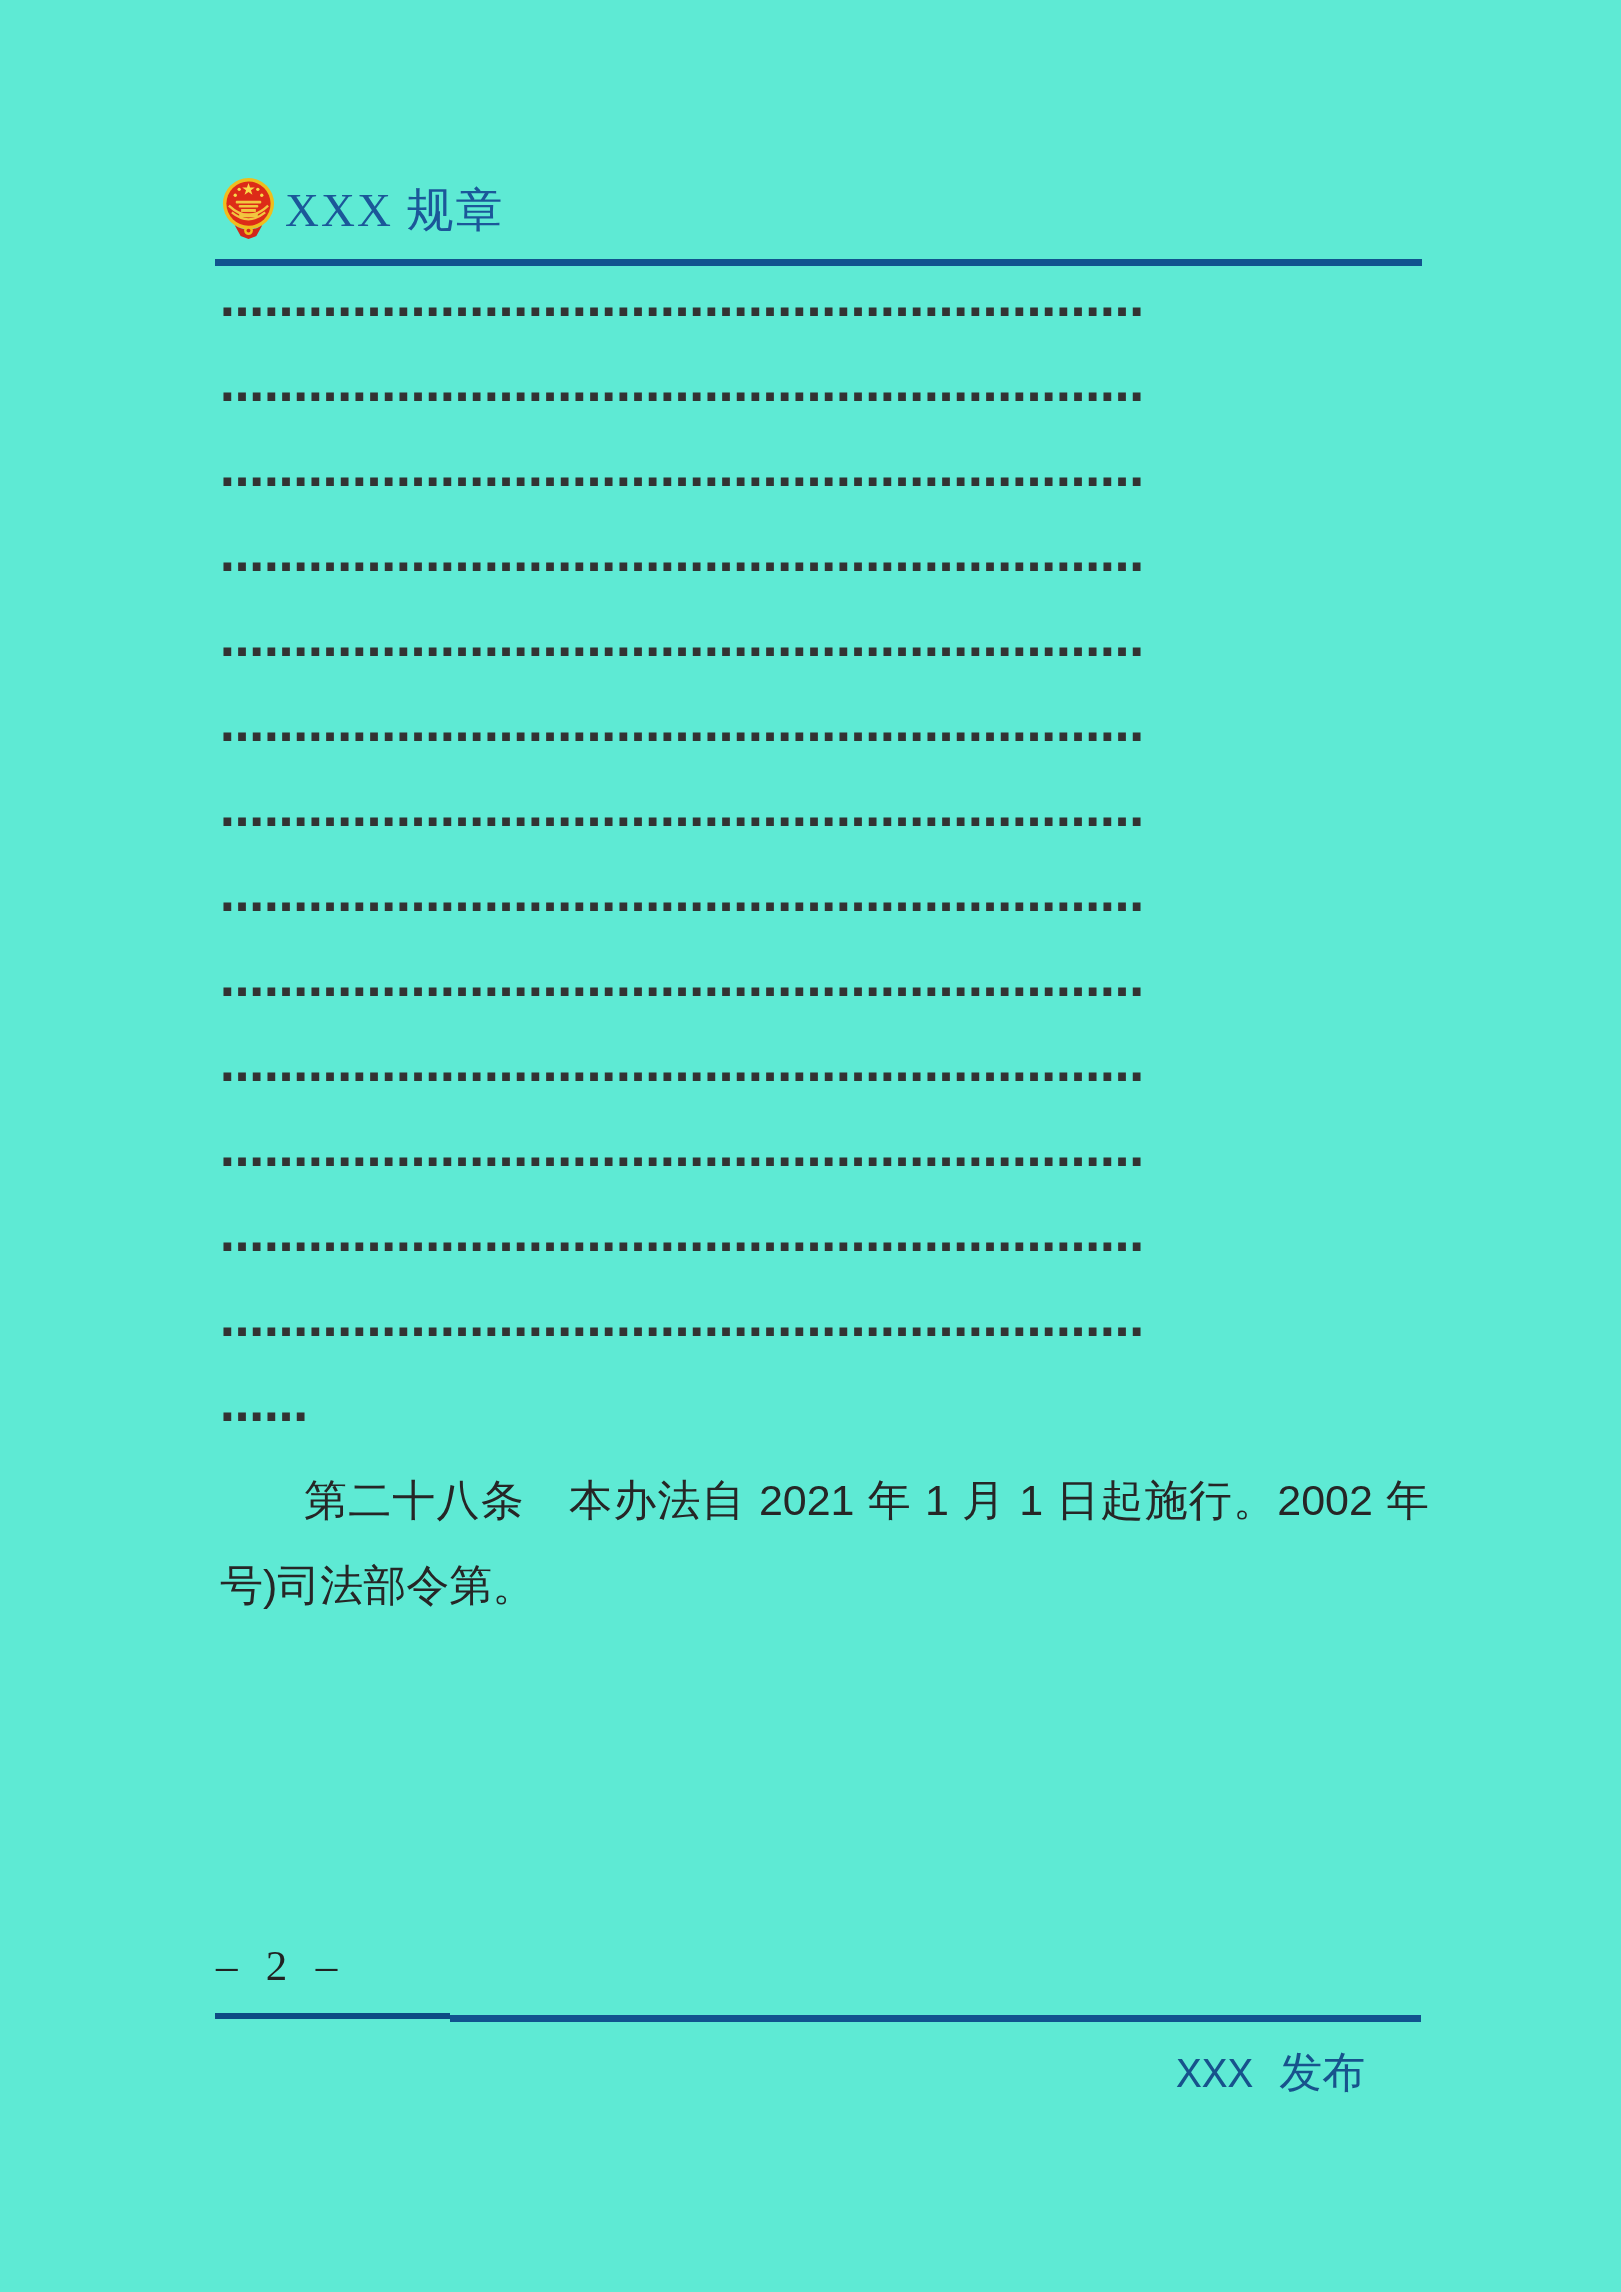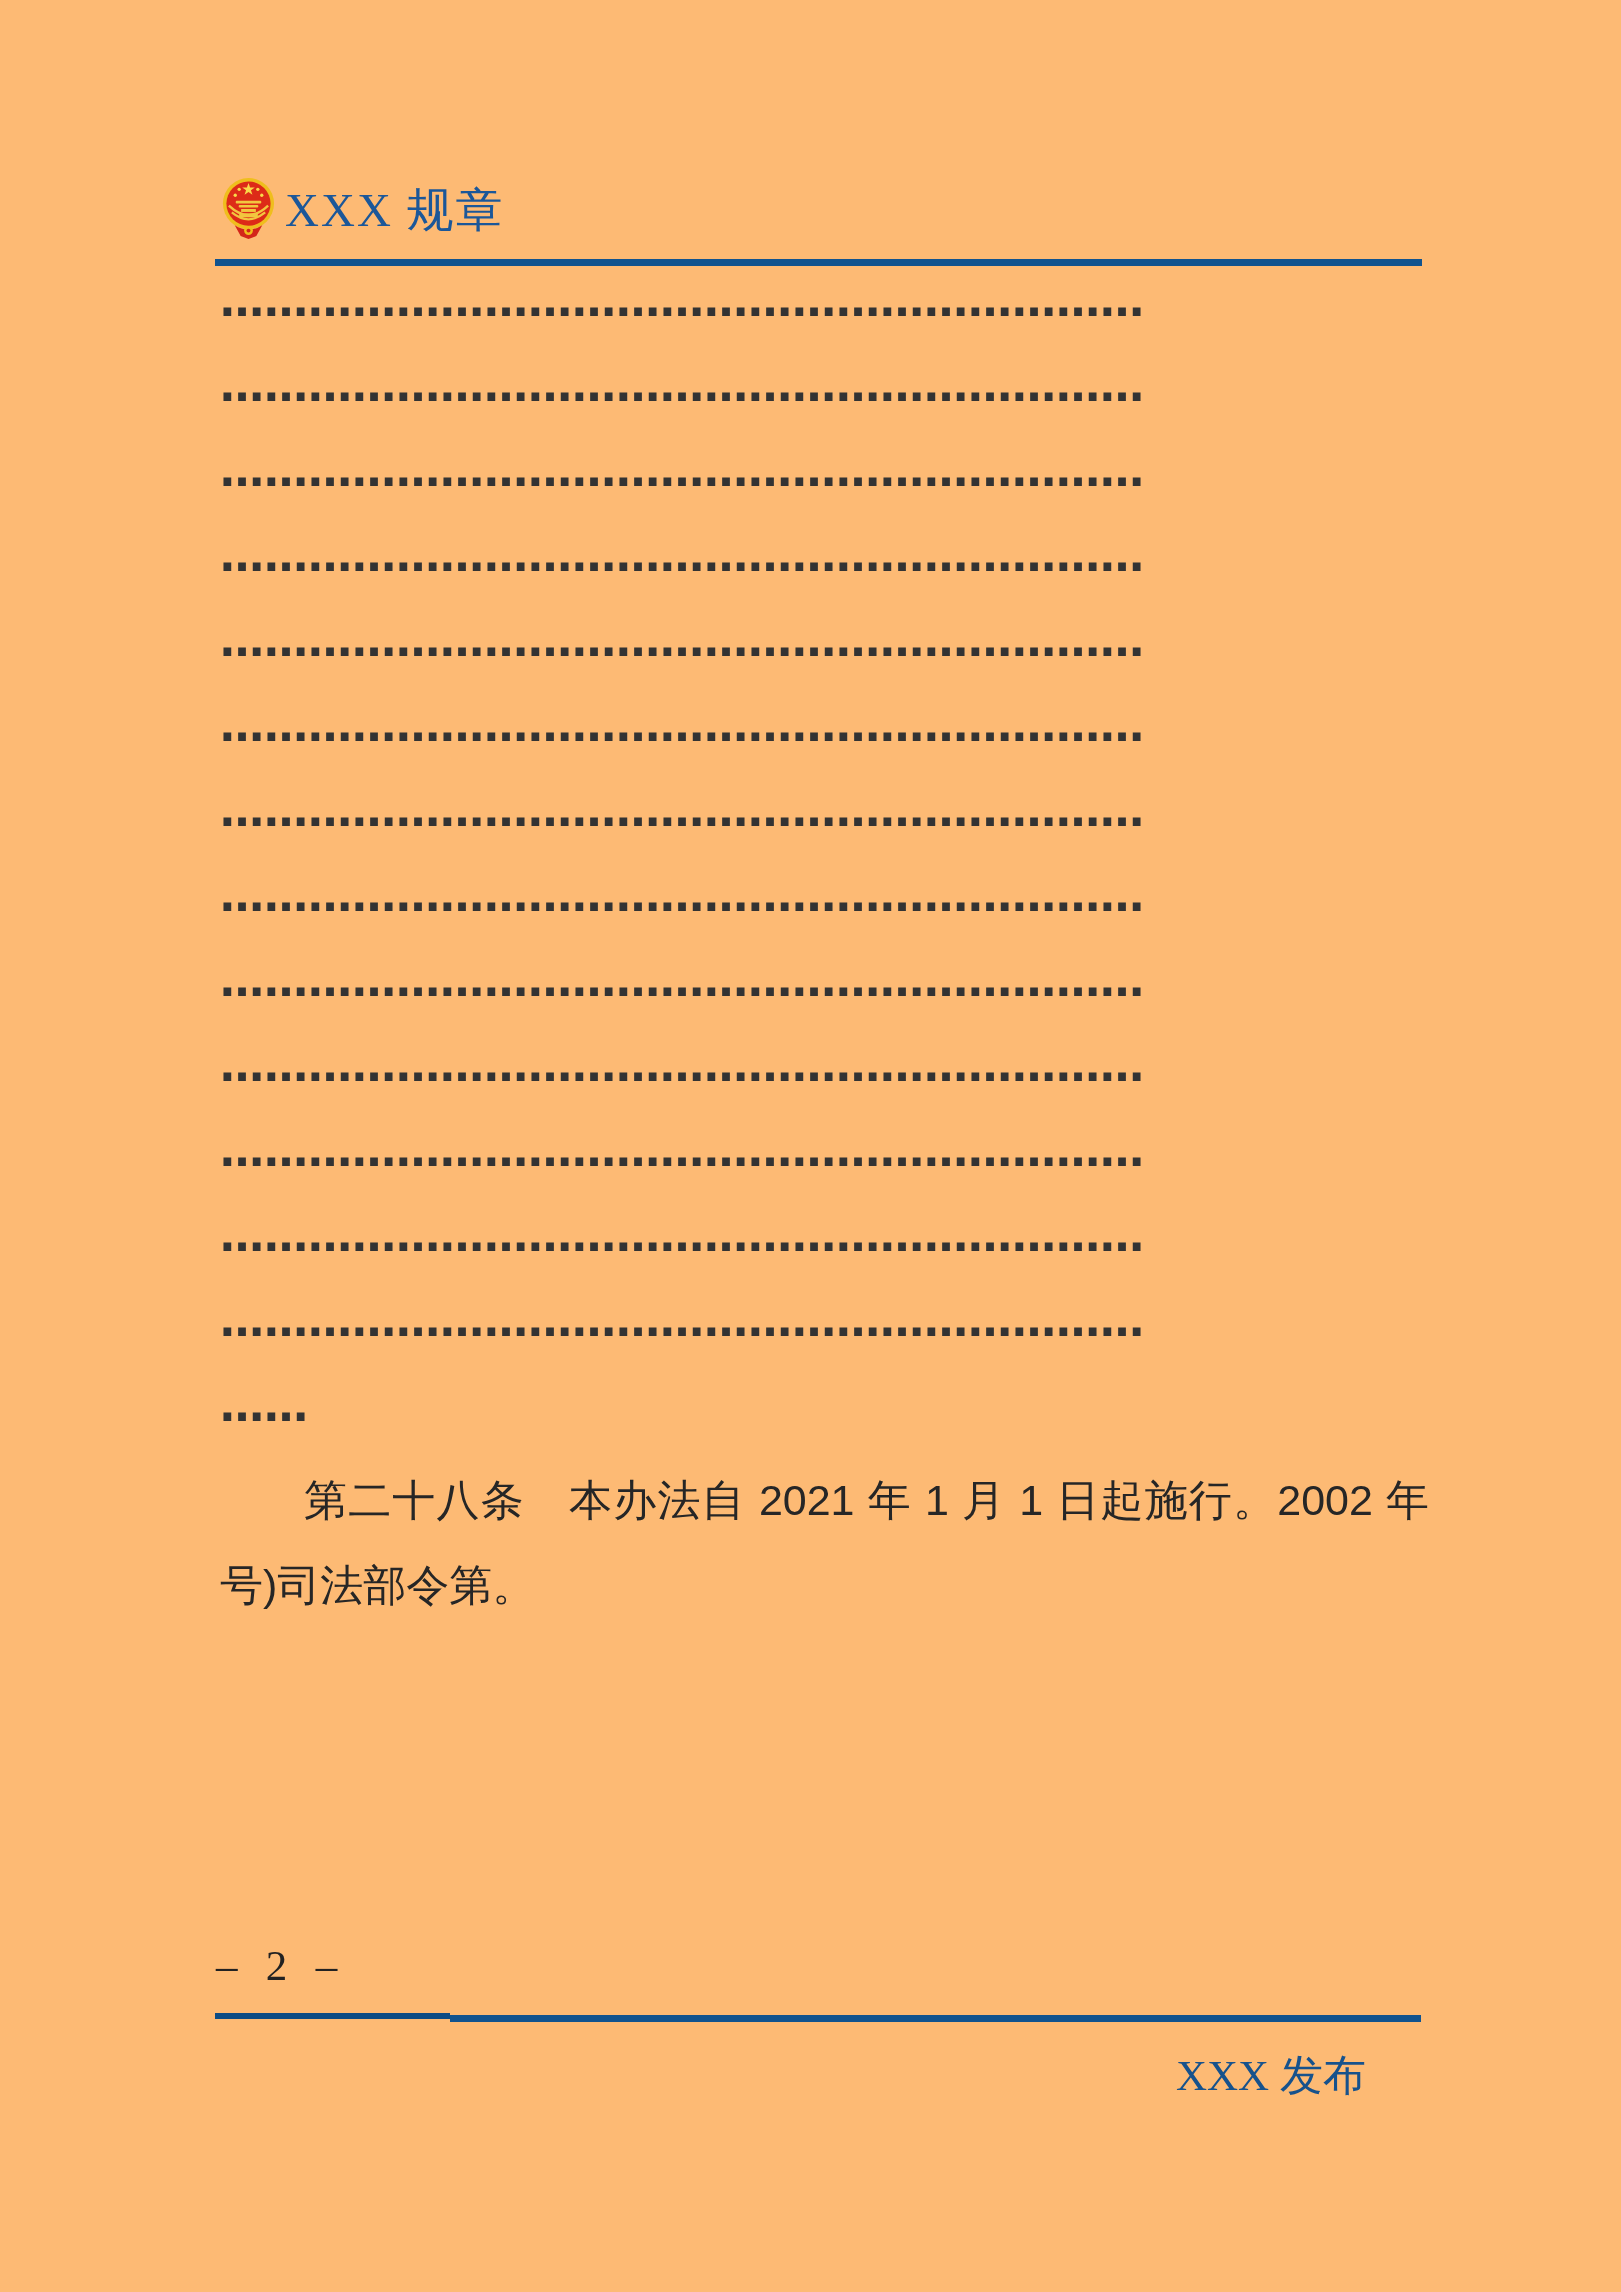--- a/index.html
+++ b/index.html
@@ -1,19 +1,19 @@
 <!DOCTYPE html>
 <html><head>
 <meta charset="utf-8">
 <style>
   html,body{margin:0;padding:0;background:#ffffff;}
   .page{
     position:relative;
     width:1621px;height:2293px;
-    background:#fdba74;
+    background:#5eead4;
     overflow:hidden;
     font-family:"Liberation Sans",sans-serif;
   }
   
   .emblem{position:absolute;left:221px;top:175px;width:55px;height:67px;}
   .header-title{
     position:absolute;left:285px;top:187px;
     font-family:"Liberation Serif",serif;
     font-size:47px;line-height:1;color:#1B5799;
     letter-spacing:2px;white-space:nowrap;
@@ -48,21 +48,21 @@
   .footer-rule-left{
     position:absolute;left:215px;top:2013px;width:235px;height:5.9px;
     background:#0D4C84;
   }
   .footer-rule-main{
     position:absolute;left:450px;top:2015px;width:971px;height:6.9px;
     background:#11538E;
   }
   .publisher{
     position:absolute;left:1176px;top:2054px;
-    font-family:Liberation Serif, serif;
+    font-family:Liberation Mono, monospace;
     font-size:43px;line-height:1;color:#17528C;
     white-space:nowrap;
   }
 </style>
 </head>
 <body>
 
 <div class="page">
 
   <div class="emblem">

